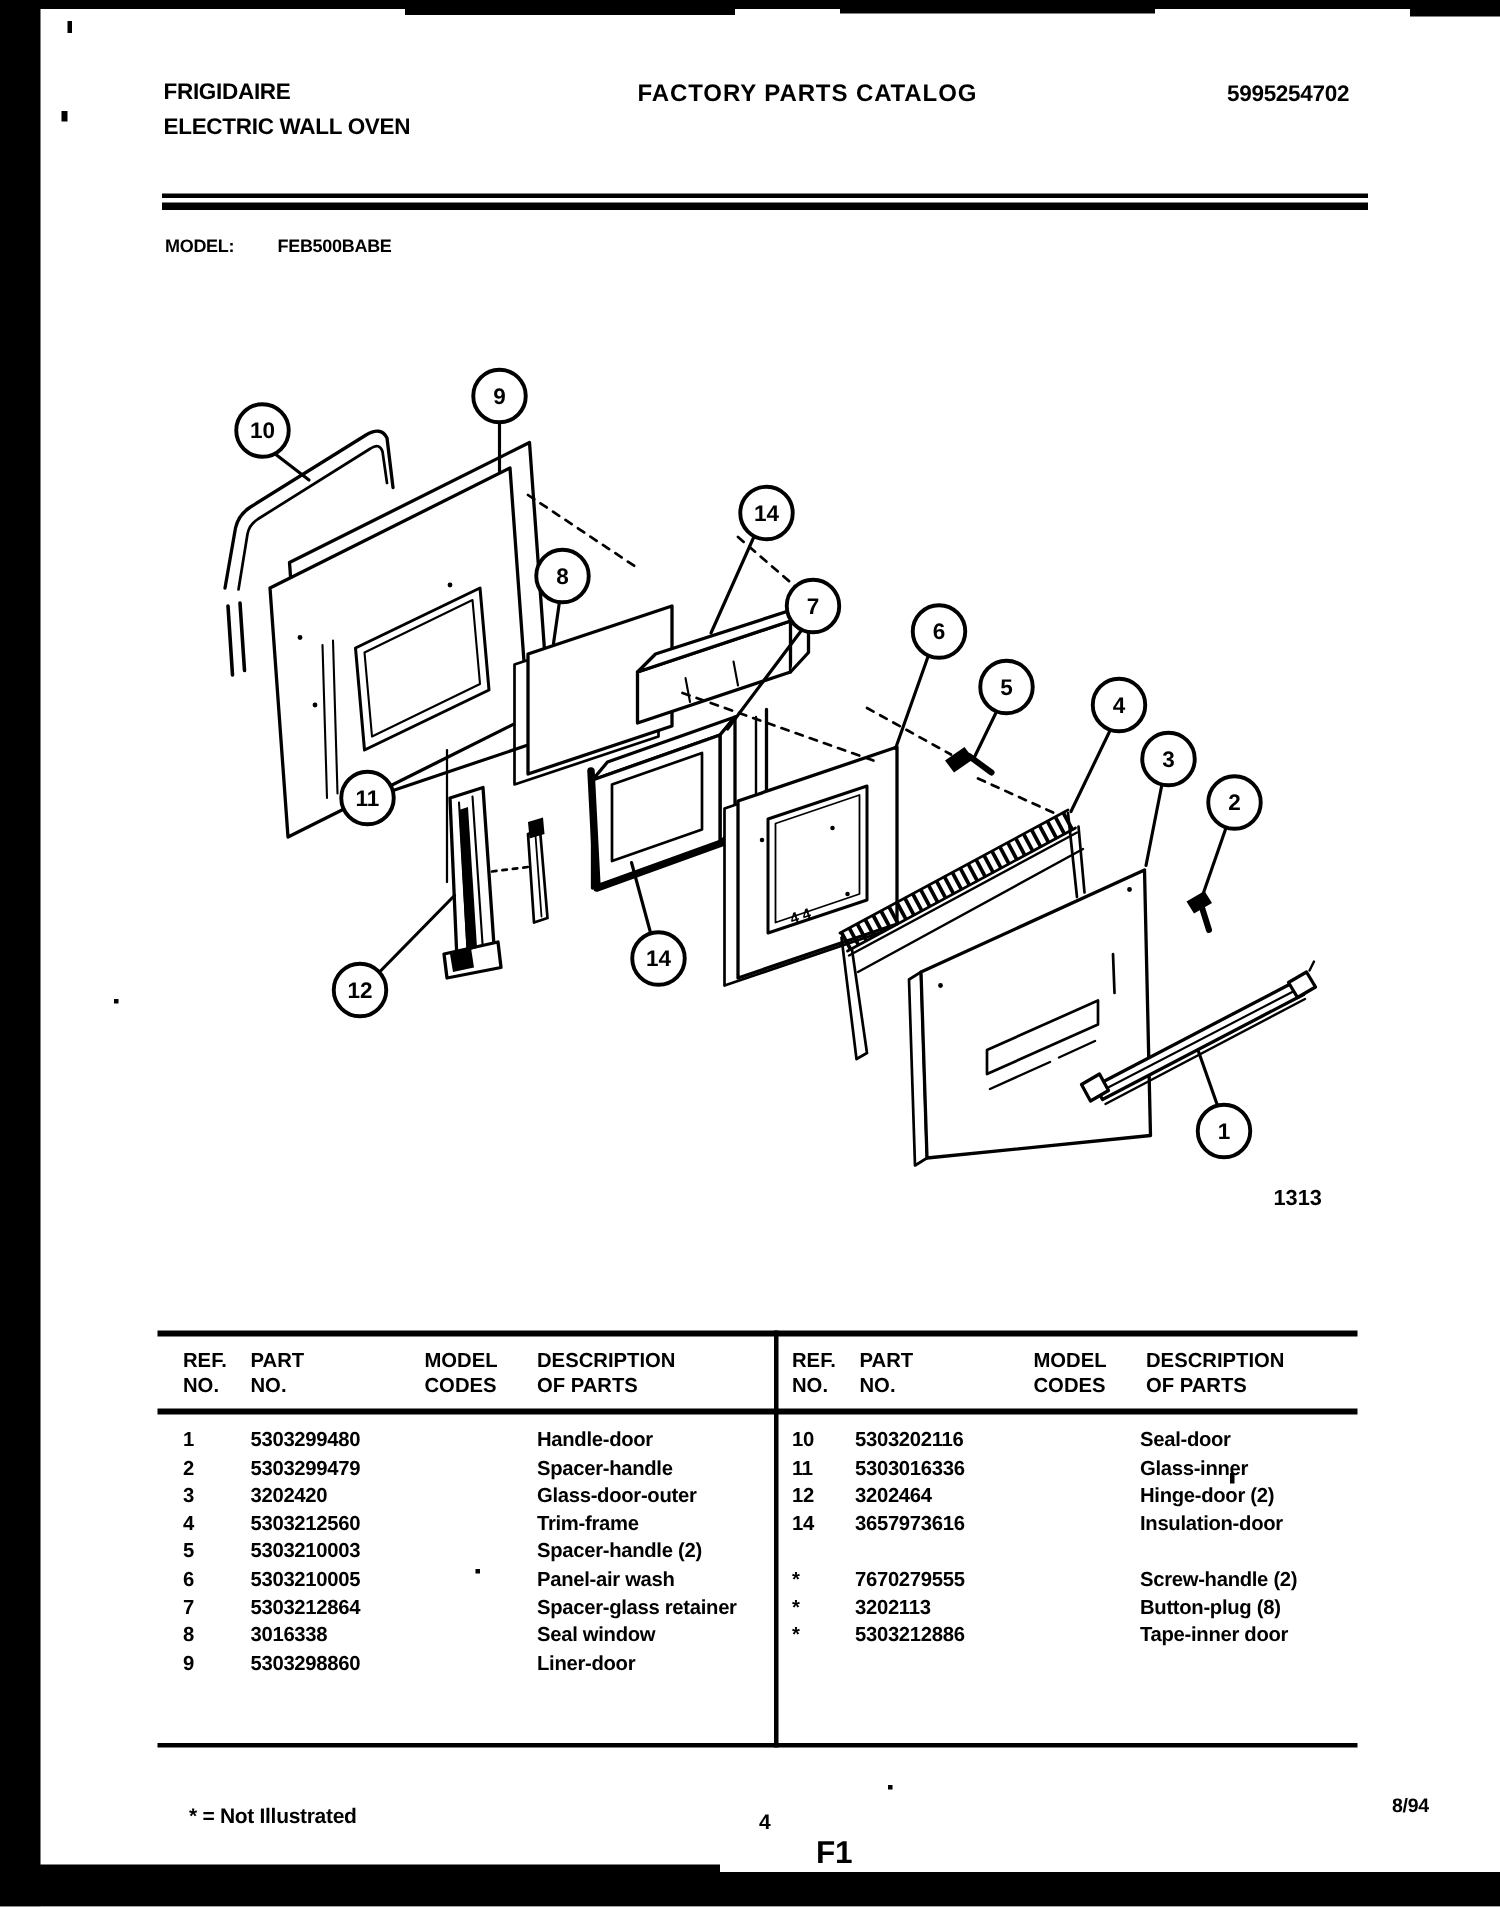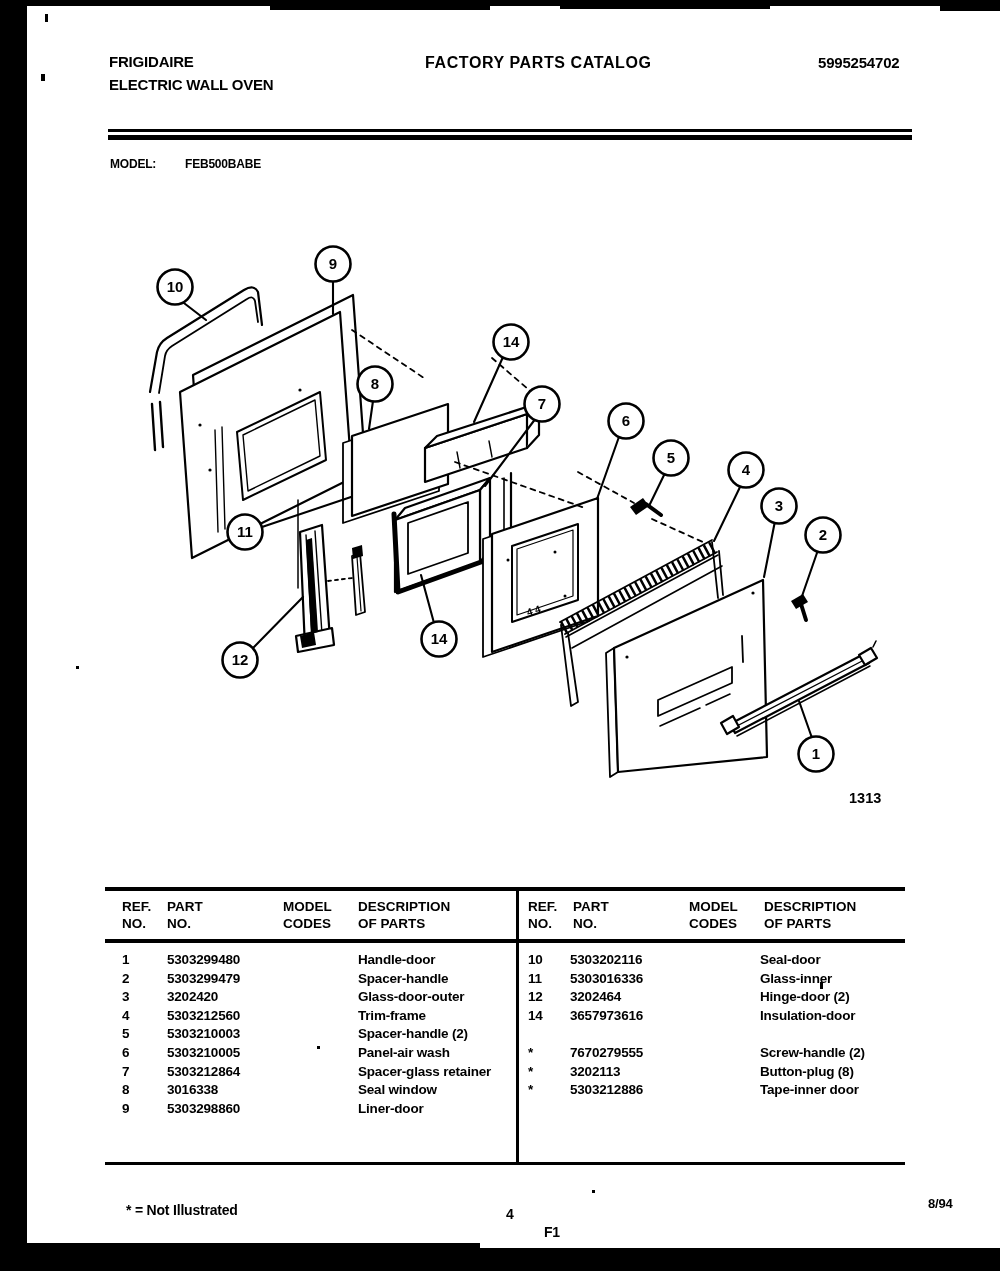--- a/index.html
+++ b/index.html
@@ -379,15 +379,15 @@
       <div class="trow">
         <span class="c-ref">*</span>
         <span class="c-part">5303212886</span>
         <span class="c-model"></span>
         <span class="c-desc">Tape-inner door</span>
       </div>
     </div>
 
   <div class="t ftr" style="left:126px;top:1202px;font-size:14px;">* = Not Illustrated</div>
   <div class="t ftr" style="left:506px;top:1206px;font-size:14px;">4</div>
-  <div class="t ftr" style="left:544px;top:1224px;font-size:14px;">F1</div>
+  <div class="t ftr" style="left:544px;top:1224px;font-size:21px;">F1</div>
   <div class="t ftr" style="left:884px;top:1196px;font-size:13px;margin-left:44px;">8/94</div>
 </div>
 
 </body></html>

